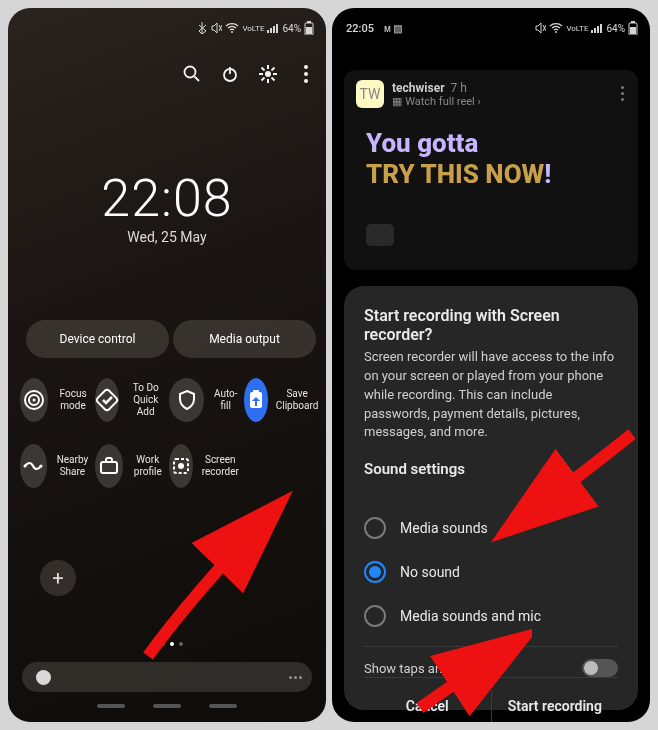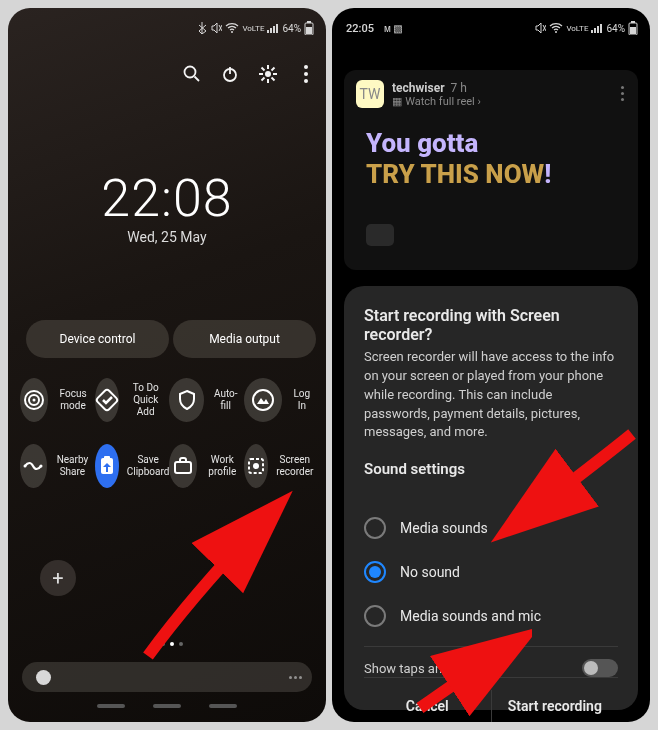--- a/index.html
+++ b/index.html
@@ -169,47 +169,38 @@
         </div>
         <div class="qitem">
           <div class="circle">
             <svg width="24" height="24" viewBox="0 0 24 24">
               <path d="M12 3l7 3v5c0 5-3 8-7 10-4-2-7-5-7-10V6l7-3z" stroke="#fff" stroke-width="2" fill="none"></path>
             </svg>
           </div>
           <div class="label">Auto-fill</div>
         </div>
         <div class="qitem">
-          <div class="circle">
-            <svg width="24" height="24" viewBox="0 0 24 24">
-              <circle cx="12" cy="12" r="10" fill="none" stroke="#fff" stroke-width="2"></circle>
-              <path d="M6 16l4-6 3 4 2-3 3 5z" fill="#fff"></path>
-            </svg>
-          </div>
-          <div class="label">Log In</div>
+          <div class="circle active">
+            <svg width="24" height="24" viewBox="0 0 24 24">
+              <rect x="6" y="4" width="12" height="16" rx="2" fill="#fff"></rect>
+              <rect x="9" y="2" width="6" height="4" rx="1" fill="#fff"></rect>
+              <path d="M12 9l4 4h-3v5h-2v-5H8l4-4z" fill="#2e6ff0"></path>
+            </svg>
+          </div>
+          <div class="label">Save Clipboard</div>
         </div>
         <div class="qitem">
           <div class="circle">
             <svg width="24" height="24" viewBox="0 0 24 24">
               <path d="M4 12c3-4 6-4 8 0s5 4 8 0" stroke="#fff" stroke-width="2.2" fill="none"></path>
               <circle cx="4" cy="12" r="1.5" fill="#fff"></circle>
               <circle cx="20" cy="12" r="1.5" fill="#fff"></circle>
             </svg>
           </div>
           <div class="label">Nearby Share</div>
-        </div>
-        <div class="qitem">
-          <div class="circle active">
-            <svg width="24" height="24" viewBox="0 0 24 24">
-              <rect x="6" y="4" width="12" height="16" rx="2" fill="#fff"></rect>
-              <rect x="9" y="2" width="6" height="4" rx="1" fill="#fff"></rect>
-              <path d="M12 9l4 4h-3v5h-2v-5H8l4-4z" fill="#2e6ff0"></path>
-            </svg>
-          </div>
-          <div class="label">Save Clipboard</div>
         </div>
         <div class="qitem">
           <div class="circle">
             <svg width="24" height="24" viewBox="0 0 24 24">
               <rect x="4" y="8" width="16" height="11" rx="2" stroke="#fff" stroke-width="2" fill="none"></rect>
               <path d="M9 8V6a2 2 0 012-2h2a2 2 0 012 2v2" stroke="#fff" stroke-width="2" fill="none"></path>
             </svg>
           </div>
           <div class="label">Work profile</div>
         </div>

